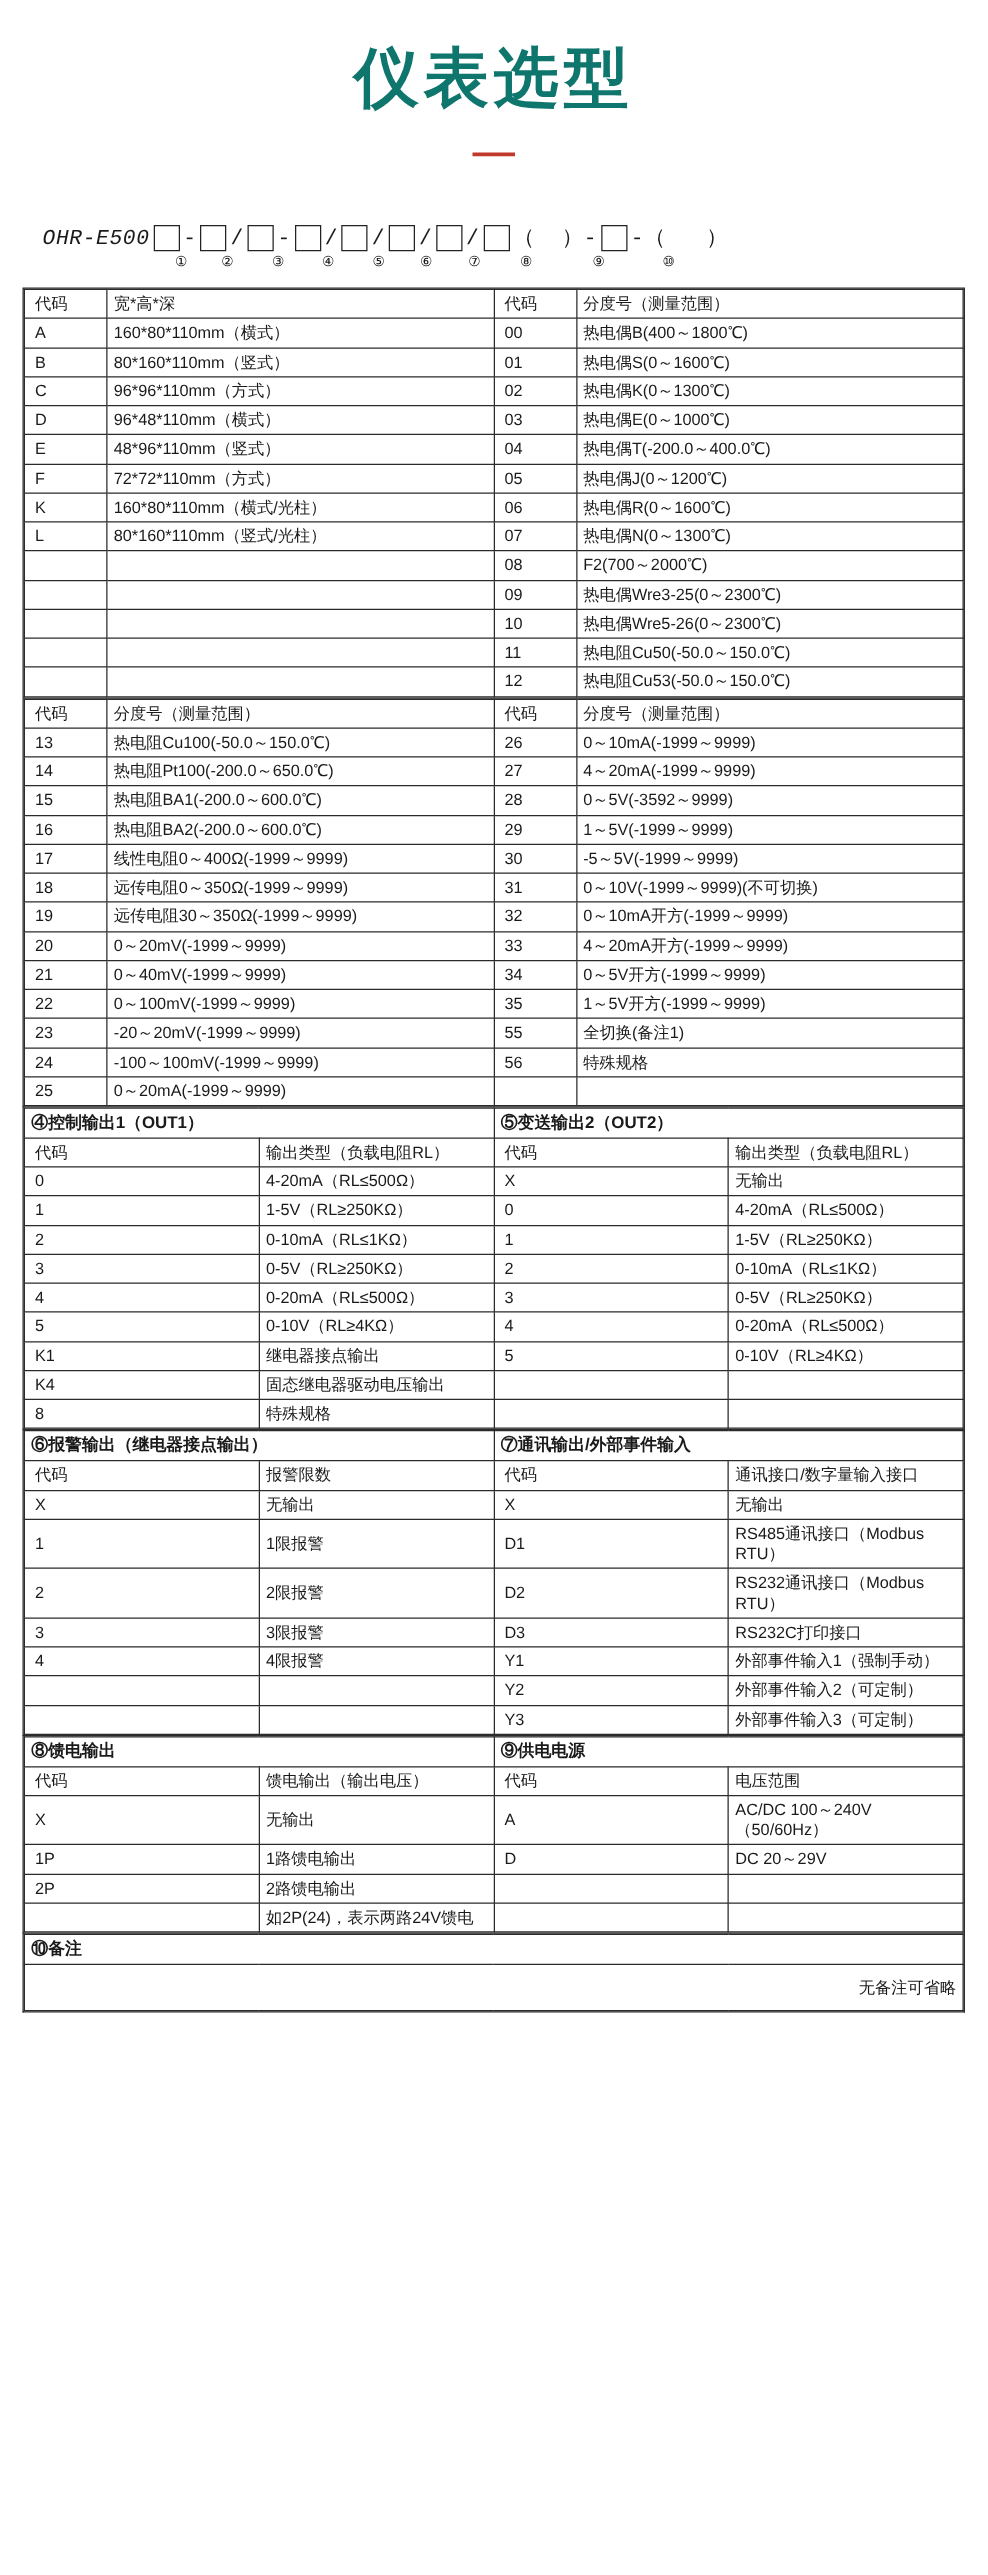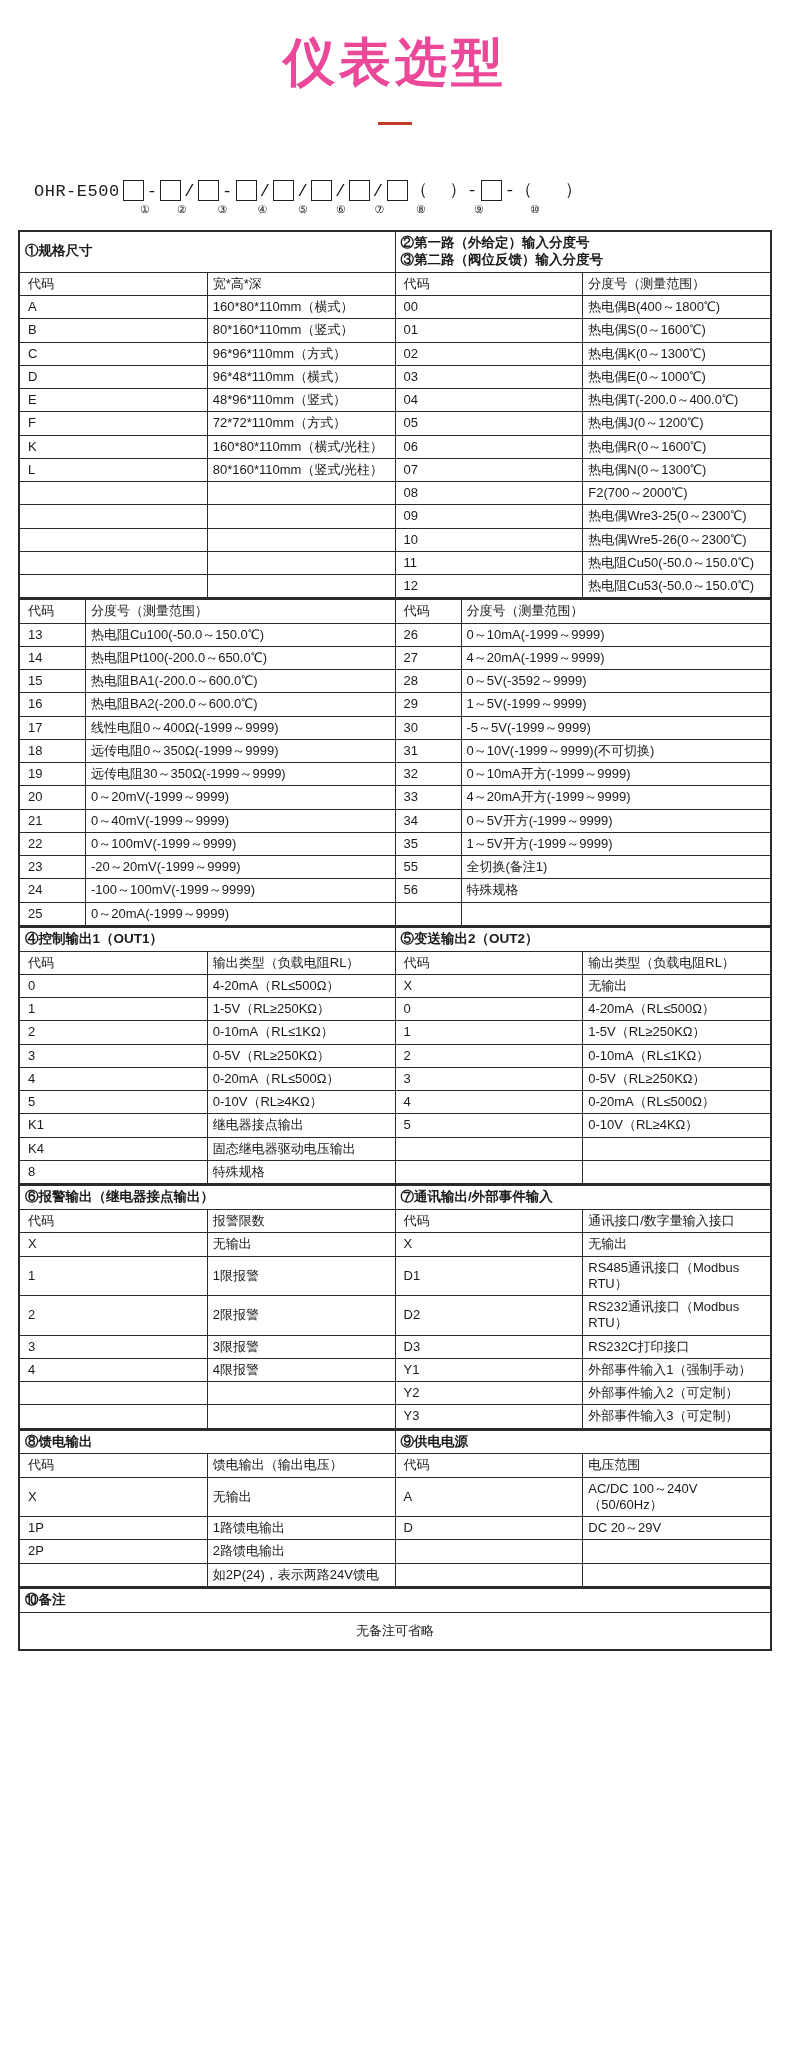--- a/index.html
+++ b/index.html
@@ -20,21 +20,21 @@
     min-height: 2060px;
     box-sizing: border-box;
     padding: 0;
   }
   .title {
     text-align: center;
     font-size: 52px;
     font-weight: bold;
     letter-spacing: 4px;
     padding-top: 28px;
-    color: #ec4899;
+    color: #0f766e;
     font-family: "DejaVu Sans", sans-serif;
   }
   .title-rule {
     width: 34px;
     height: 3px;
     background: #c0392b;
     margin: 24px auto 0 auto;
   }
 
   
@@ -47,20 +47,21 @@
     align-items: flex-end;
     font-size: 17px;
     font-family: "Liberation Mono", monospace;
     letter-spacing: 0.5px;
     height: 30px;
   }
   .model-text {
     font-size: 17px;
     font-family: "Liberation Mono", monospace;
     padding-right: 2px;
+    font-style: italic;
   }
   .box {
     display: inline-block;
     width: 19px;
     height: 19px;
     border: 1px solid #222;
     margin: 0 1px;
   }
   .sep {
     padding: 0 2px;
@@ -157,27 +158,20 @@
       <span style="width:39px">⑦</span>
       <span style="width:44px">⑧</span>
       <span style="width:72px">⑨</span>
       <span style="width:40px">⑩</span>
     </div>
   </div>
 
   <div class="tbl-wrap">
     <table class="spec">
       <tbody>
-          <tr class="sec-head">
-        <td colspan="2">①规格尺寸</td>
-        <td colspan="2">
-          <div>②第一路（外给定）输入分度号</div>
-          <div>③第二路（阀位反馈）输入分度号</div>
-        </td>
-      </tr>
       <tr class="hdr">
         <td class="col-code">代码</td>
         <td>宽*高*深</td>
         <td class="col-code-r">代码</td>
         <td>分度号（测量范围）</td>
       </tr>
       <tr>
         <td class="col-code">A</td>
         <td>160*80*110mm（横式）</td>
         <td class="col-code-r">00</td>
@@ -521,19 +515,19 @@
       </table>
   </div>
 
   <div class="tbl-wrap" style="border-top:none; margin-top:0; margin-bottom:20px;">
     <table class="spec">
       <tbody>
           <tr class="sec-head">
         <td colspan="4">⑩备注</td>
       </tr>
       <tr class="note-row">
-        <td colspan="4" style="text-align:center;">无备注可省略</td>
+        <td colspan="4" style="text-align:right;">无备注可省略</td>
       </tr>
     </tbody>
       </table>
   </div>
 
 </div>
 
 </body></html>

